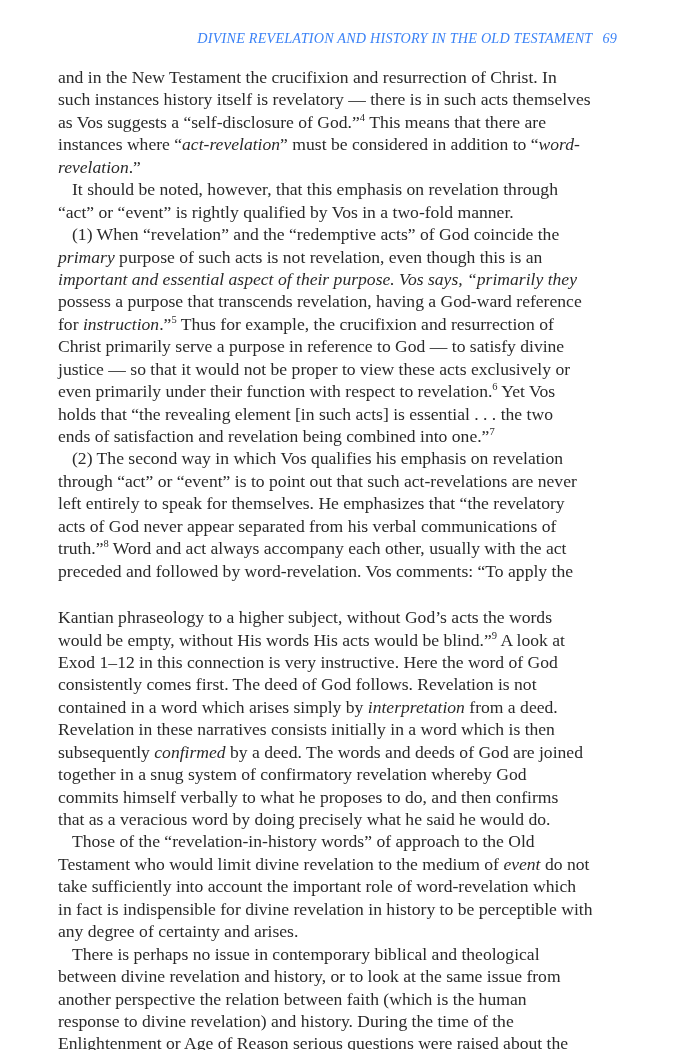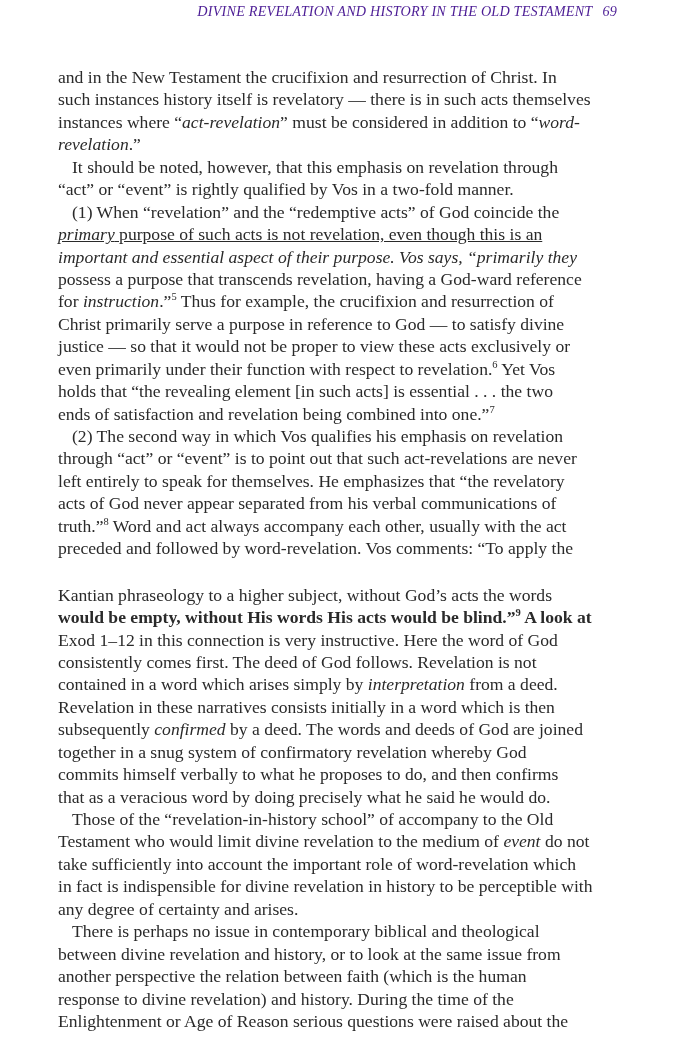--- a/index.html
+++ b/index.html
@@ -10,28 +10,28 @@
   body {
     width: 679px;
     height: 1050px;
     position: relative;
     overflow: hidden;
     font-family: "Liberation Serif", "DejaVu Serif", serif;
     color: #2a2a2a;
   }
   .running-head {
     position: absolute;
-    top: 3px;
+    top: 30px;
     left: 58px;
     width: 559px;
     text-align: right;
     font-style: italic;
     font-size: 14.2px;
     letter-spacing: 0.2px;
-    color: #4c1d95;
+    color: #3b82f6;
     white-space: nowrap;
   }
   .running-head .page-num {
     margin-left: 10px;
   }
   .body-text {
     position: absolute;
     top: 66px;
     left: 58px;
     width: 559px;
@@ -65,59 +65,60 @@
 <body>
 
 <div class="running-head">
   <span>DIVINE REVELATION AND HISTORY IN THE OLD TESTAMENT</span><span class="page-num">69</span>
 </div>
 
 <div class="body-text" id="body-text">
     <div>
       <div class="line" style="text-align-last: left; text-align: center;"><span>and in the New Testament the crucifixion and resurrection of Christ. In</span></div>
       <div class="line" style="text-align-last: left; text-align: left;"><span>such instances history itself is revelatory — there is in such acts themselves</span></div>
+      <div class="line" style="text-align-last: left; text-align: left;"><span>as Vos suggests a “self-disclosure of God.”</span><sup>4</sup><span> This means that there are</span></div>
       <div class="line" style="letter-spacing: -0.000214041px; text-align-last: left; text-align: left;"><span>instances where “</span><i>act-revelation</i><span>” must be considered in addition to “</span><i>word-</i></div>
       <div class="line last"><i>revelation</i><span>.”</span></div>
     </div>
     <div>
       <div class="line indent" style="text-align-last: left; text-align: left;"><span>It should be noted, however, that this emphasis on revelation through</span></div>
       <div class="line last"><span>“act” or “event” is rightly qualified by Vos in a two-fold manner.</span></div>
     </div>
     <div>
       <div class="line indent" style="text-align-last: left; text-align: left;"><span>(1) When “revelation” and the “redemptive acts” of God coincide the</span></div>
-      <div class="line" style="text-align-last: left; text-align: right; text-decoration: underline;"><i>primary</i><span> purpose of such acts is not revelation, even though this is an</span></div>
+      <div class="line" style="text-align-last: left; text-align: right;"><i>primary</i><span> purpose of such acts is not revelation, even though this is an</span></div>
       <div class="line" style="text-align-last: left; text-align: left; font-style: italic;"><span>important and essential aspect of their purpose. Vos says, “primarily they</span></div>
       <div class="line" style="text-align-last: left; text-align: left;"><span>possess a purpose that transcends revelation, having a God-ward reference</span></div>
       <div class="line" style="text-align-last: left; text-align: left;"><span>for </span><i>instruction</i><span>.”</span><sup>5</sup><span> Thus for example, the crucifixion and resurrection of</span></div>
       <div class="line" style="text-align-last: left; text-align: left;"><span>Christ primarily serve a purpose in reference to God — to satisfy divine</span></div>
       <div class="line" style="text-align-last: left; text-align: left;"><span>justice — so that it would not be proper to view these acts exclusively or</span></div>
       <div class="line" style="word-spacing: 0.0015625px; text-align-last: left; text-align: left;"><span>even primarily under their function with respect to revelation.</span><sup>6</sup><span> Yet Vos</span></div>
       <div class="line" style="text-align-last: left; text-align: left;"><span>holds that “the revealing element [in such acts] is essential . . . the two</span></div>
       <div class="line last"><span>ends of satisfaction and revelation being combined into one.”</span><sup>7</sup></div>
     </div>
     <div>
       <div class="line indent" style="text-align-last: left; text-align: left;"><span>(2) The second way in which Vos qualifies his emphasis on revelation</span></div>
       <div class="line" style="text-align-last: left; text-align: left;"><span>through “act” or “event” is to point out that such act-revelations are never</span></div>
       <div class="line" style="text-align-last: left; text-align: left;"><span>left entirely to speak for themselves. He emphasizes that “the revelatory</span></div>
       <div class="line" style="text-align-last: left; text-align: left;"><span>acts of God never appear separated from his verbal communications of</span></div>
       <div class="line" style="text-align-last: left; text-align: left;"><span>truth.”</span><sup>8</sup><span> Word and act always accompany each other, usually with the act</span></div>
       <div class="line" style="text-align-last: left; text-align: left;"><span>preceded and followed by word-revelation. Vos comments: “To apply the</span></div>
       <div class="line" style="text-align-last: left; text-align: left; margin-top: 24px;"><span>Kantian phraseology to a higher subject, without God’s acts the words</span></div>
-      <div class="line" style="text-align-last: left; text-align: left; font-weight: bold;"><span>would be empty, without His words His acts would be blind.”</span><sup>9</sup><span> A look at</span></div>
+      <div class="line" style="text-align-last: left; text-align: left;"><span>would be empty, without His words His acts would be blind.”</span><sup>9</sup><span> A look at</span></div>
       <div class="line" style="text-align-last: left; text-align: left;"><span>Exod 1–12 in this connection is very instructive. Here the word of God</span></div>
       <div class="line" style="text-align-last: left; text-align: left;"><span>consistently comes first. The deed of God follows. Revelation is not</span></div>
       <div class="line" style="text-align-last: left; text-align: left;"><span>contained in a word which arises simply by </span><i>interpretation</i><span> from a deed.</span></div>
       <div class="line" style="text-align-last: left; text-align: left;"><span>Revelation in these narratives consists initially in a word which is then</span></div>
       <div class="line" style="word-spacing: 0.00130208px; text-align-last: left; text-align: left;"><span>subsequently </span><i>confirmed</i><span> by a deed. The words and deeds of God are joined</span></div>
       <div class="line" style="text-align-last: left; text-align: left;"><span>together in a snug system of confirmatory revelation whereby God</span></div>
       <div class="line" style="text-align-last: left; text-align: left;"><span>commits himself verbally to what he proposes to do, and then confirms</span></div>
       <div class="line last"><span>that as a veracious word by doing precisely what he said he would do.</span></div>
     </div>
     <div>
-      <div class="line indent" style="text-align-last: left; text-align: left;"><span>Those of the “revelation-in-history school” of accompany to the Old</span></div>
+      <div class="line indent" style="text-align-last: left; text-align: left;"><span>Those of the “revelation-in-history words” of approach to the Old</span></div>
       <div class="line" style="text-align-last: left; text-align: left;"><span>Testament who would limit divine revelation to the medium of </span><i>event</i><span> do not</span></div>
       <div class="line" style="text-align-last: left; text-align: right;"><span>take sufficiently into account the important role of word-revelation which</span></div>
       <div class="line" style="text-align-last: left; text-align: left;"><span>in fact is indispensible for divine revelation in history to be perceptible with</span></div>
       <div class="line last"><span>any degree of certainty and arises.</span></div>
     </div>
     <div>
       <div class="line indent" style="text-align-last: left; text-align: left;"><span>There is perhaps no issue in contemporary biblical and theological</span></div>
       <div class="line" style="text-align-last: left; text-align: left;"><span>between divine revelation and history, or to look at the same issue from</span></div>
       <div class="line" style="text-align-last: left; text-align: left;"><span>another perspective the relation between faith (which is the human</span></div>
       <div class="line" style="text-align-last: left; text-align: left;"><span>response to divine revelation) and history. During the time of the</span></div>

